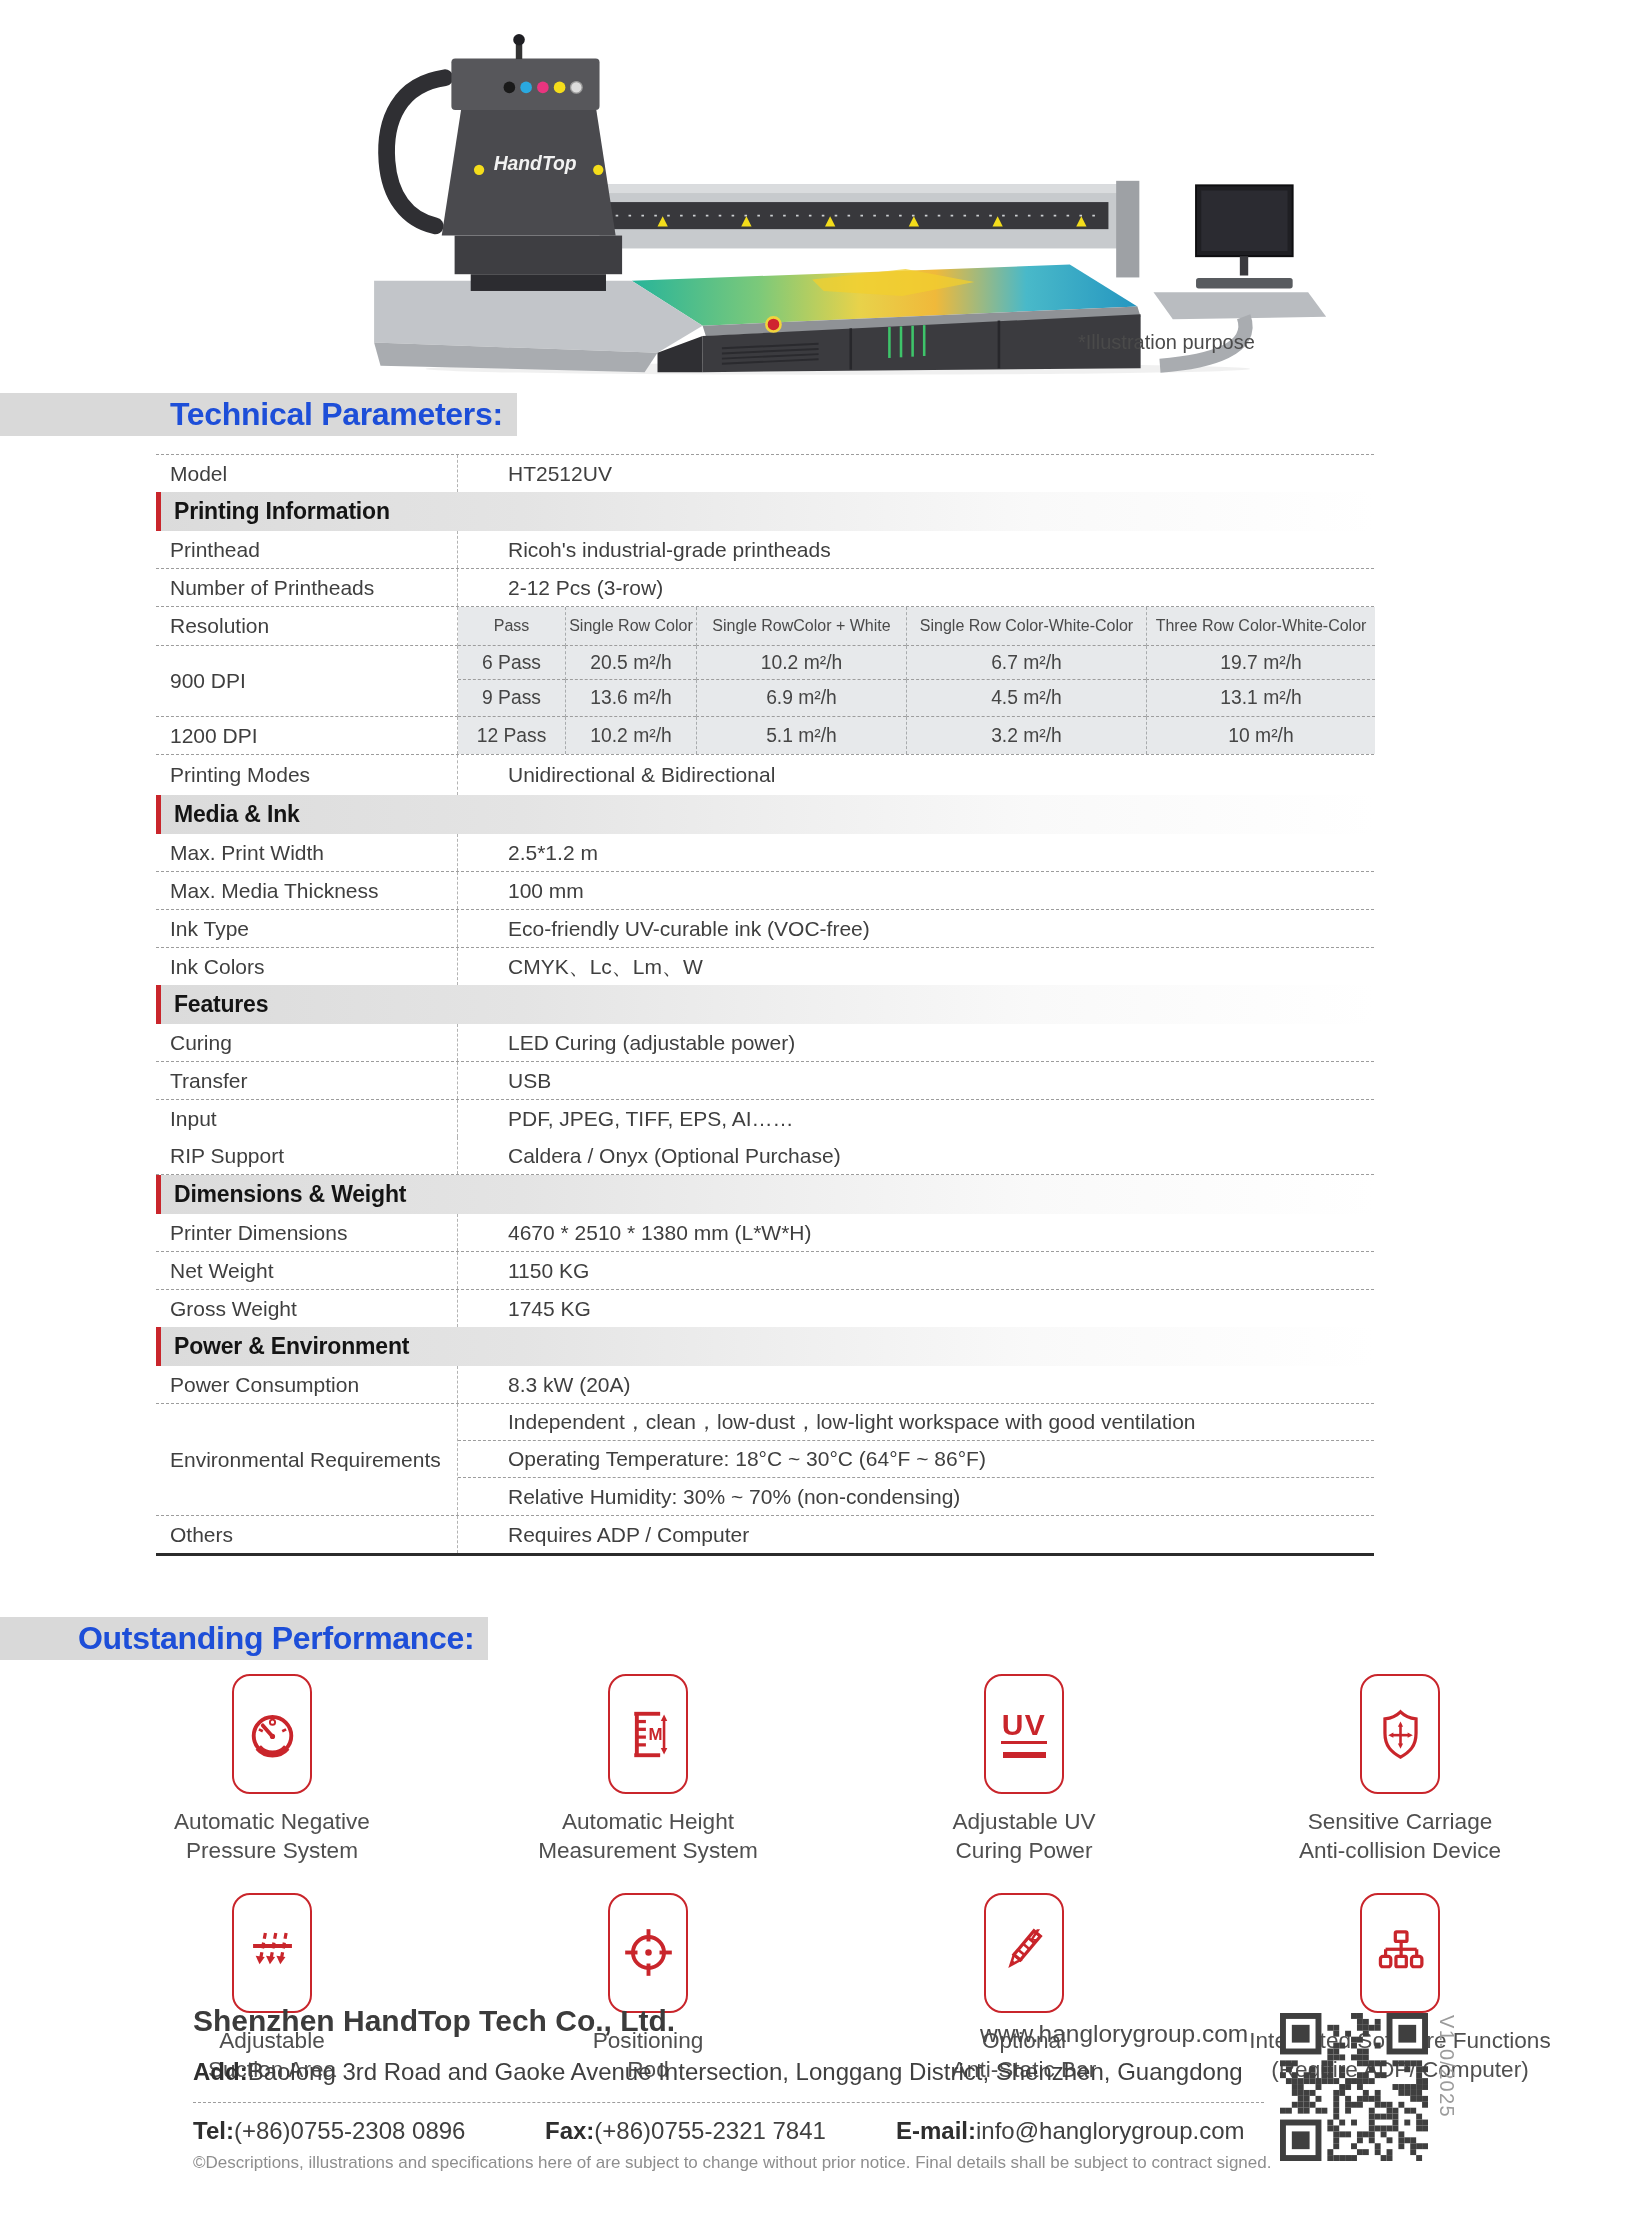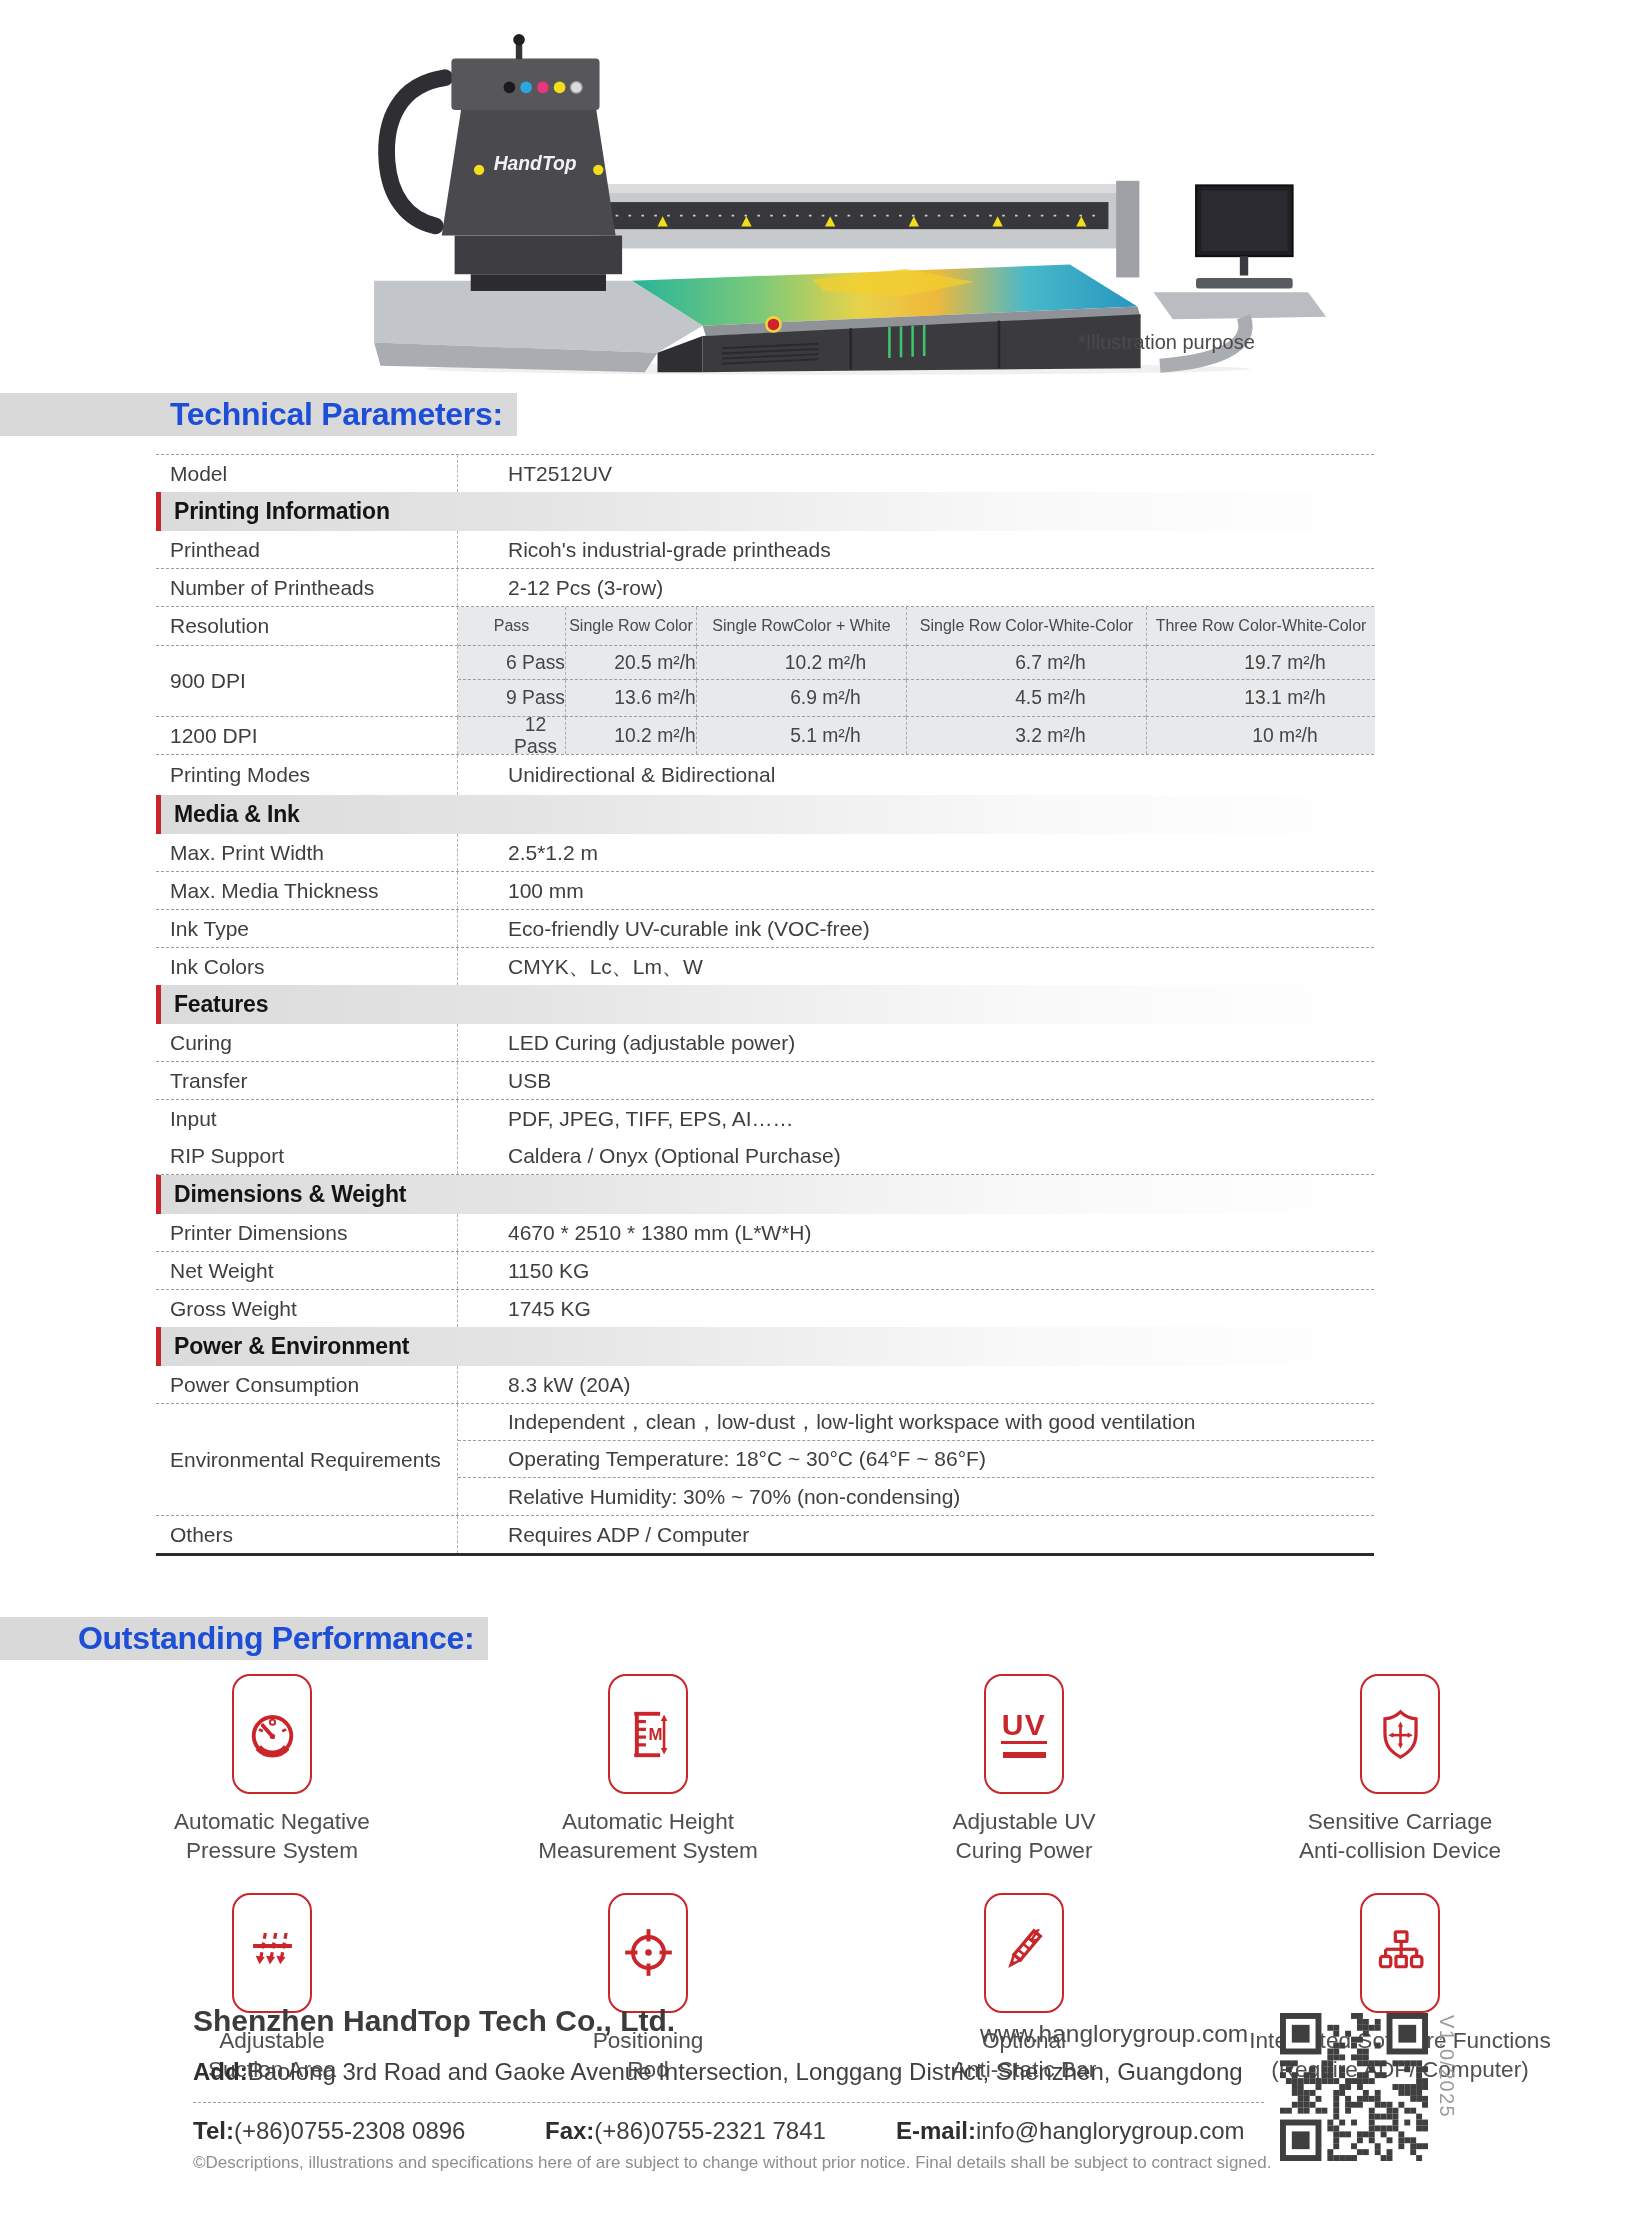--- a/index.html
+++ b/index.html
@@ -36,21 +36,21 @@
   .sectitle{font-weight:bold;color:#141414;font-size:23px;padding-left:18px;letter-spacing:-0.2px;}
 
   
   .resgrid{display:grid;grid-template-columns:302px 107px 131px 210px 240px 229px;
            grid-template-rows:39px 34px 37px 37px;border-bottom:1.3px dashed #9d9d9d;}
   .rl{display:flex;align-items:center;padding-left:14px;box-sizing:border-box;
       border-right:1.3px dashed #b3b3b3;background:#fff;}
   .rc{background:#e7e9eb;display:flex;align-items:center;justify-content:center;
       text-align:center;box-sizing:border-box;}
   .rc.head{font-size:16px;color:#4a4a4a;}
-  .rc.data{font-size:19.3px;color:#454545;padding-left:48px;}
+  .rc.data{font-size:19.3px;color:#454545;}
   .vd{border-left:1.3px dashed #a8abad;}
   .hb{border-bottom:1.3px dashed #9d9d9d;}
 
   
   .envgrid{display:grid;grid-template-columns:302px 1fr;grid-auto-rows:37px;
            border-bottom:1.3px dashed #9d9d9d;}
   .envlabel{grid-row:1/4;display:flex;align-items:center;padding-left:14px;
             box-sizing:border-box;border-right:1.3px dashed #b3b3b3;}
   .envval{display:flex;align-items:center;padding-left:50px;}
 

